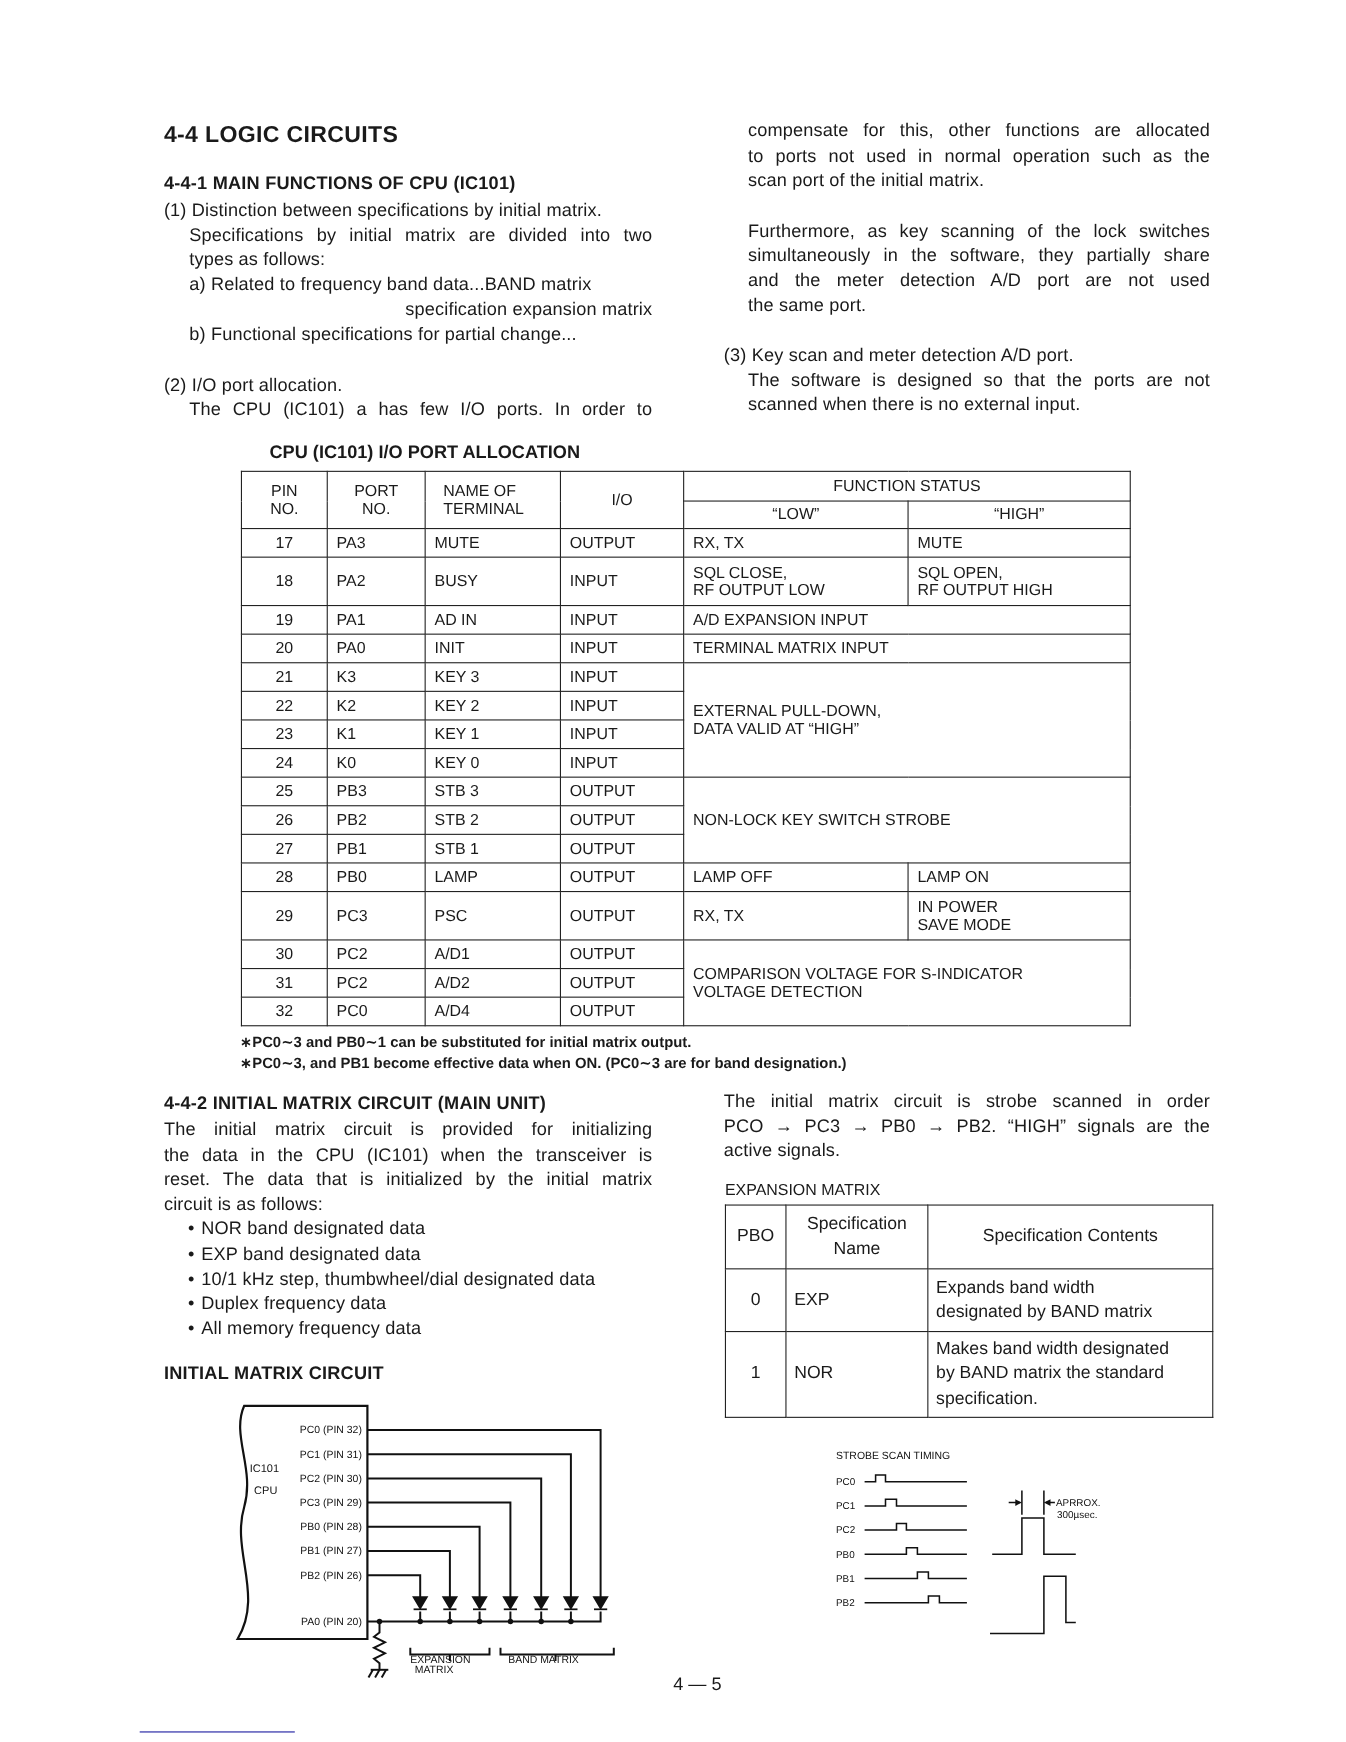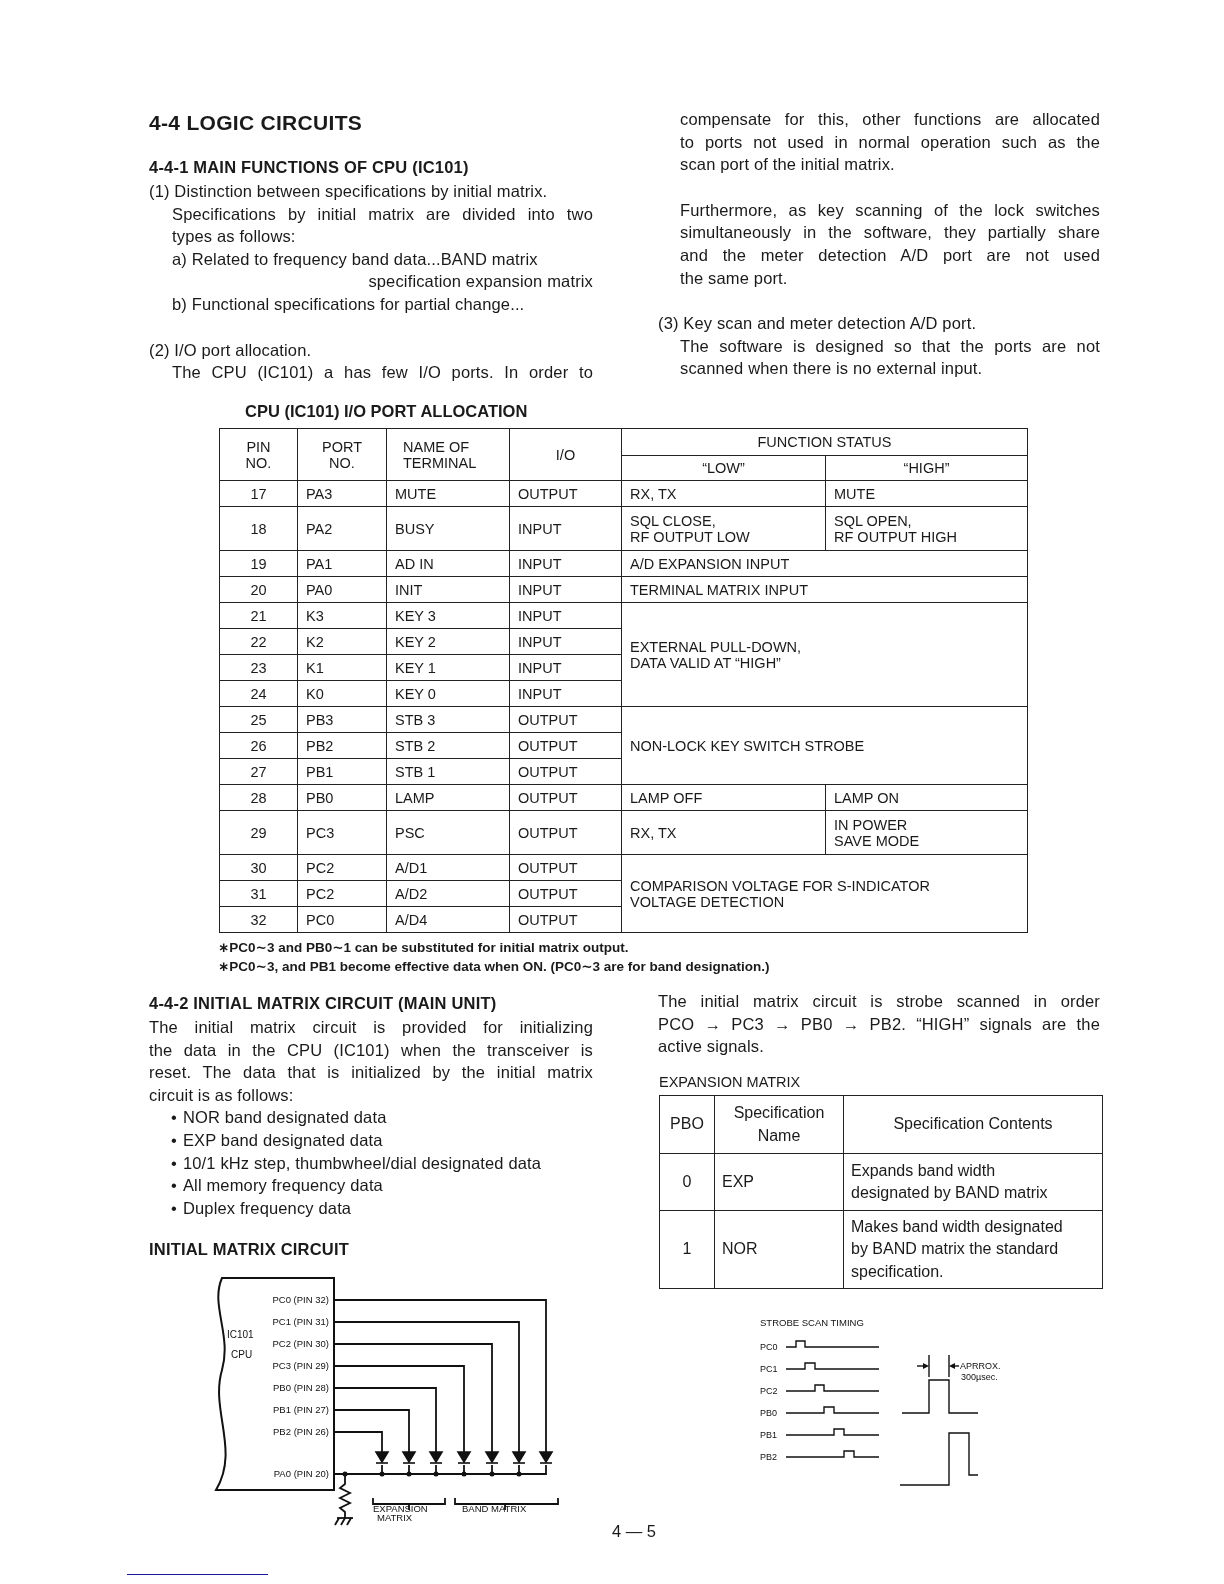--- a/index.html
+++ b/index.html
@@ -208,22 +208,22 @@
 <h2 class="sub abs" style="left:149px; top:994px;">4-4-2 INITIAL MATRIX CIRCUIT (MAIN UNIT)</h2>
 <div class="abs" style="left:149px; top:1016px; width:444px;">
   <p class="p just">The initial matrix circuit is provided for initializing</p>
   <p class="p just">the data in the CPU (IC101) when the transceiver is</p>
   <p class="p just">reset.   The data that is initialized by the initial matrix</p>
   <p class="p">circuit is as follows:</p>
   <ul class="bul p" style="padding-left:22px;">
     <li>NOR band designated data</li>
     <li>EXP band designated data</li>
     <li>10/1 kHz step, thumbwheel/dial designated data</li>
+    <li>Duplex frequency data</li>
     <li>All memory frequency data</li>
-    <li>Duplex frequency data</li>
   </ul>
 </div>
 
 <div class="abs" style="left:658px; top:990px; width:442px;">
   <p class="p just">The initial matrix circuit is strobe scanned in order</p>
   <p class="p just">PCO → PC3 → PB0 → PB2.   “HIGH” signals are the</p>
   <p class="p">active signals.</p>
 </div>
 
 <div class="abs" style="left:659px; top:1074px; font-size:14.5px;">EXPANSION MATRIX</div>

